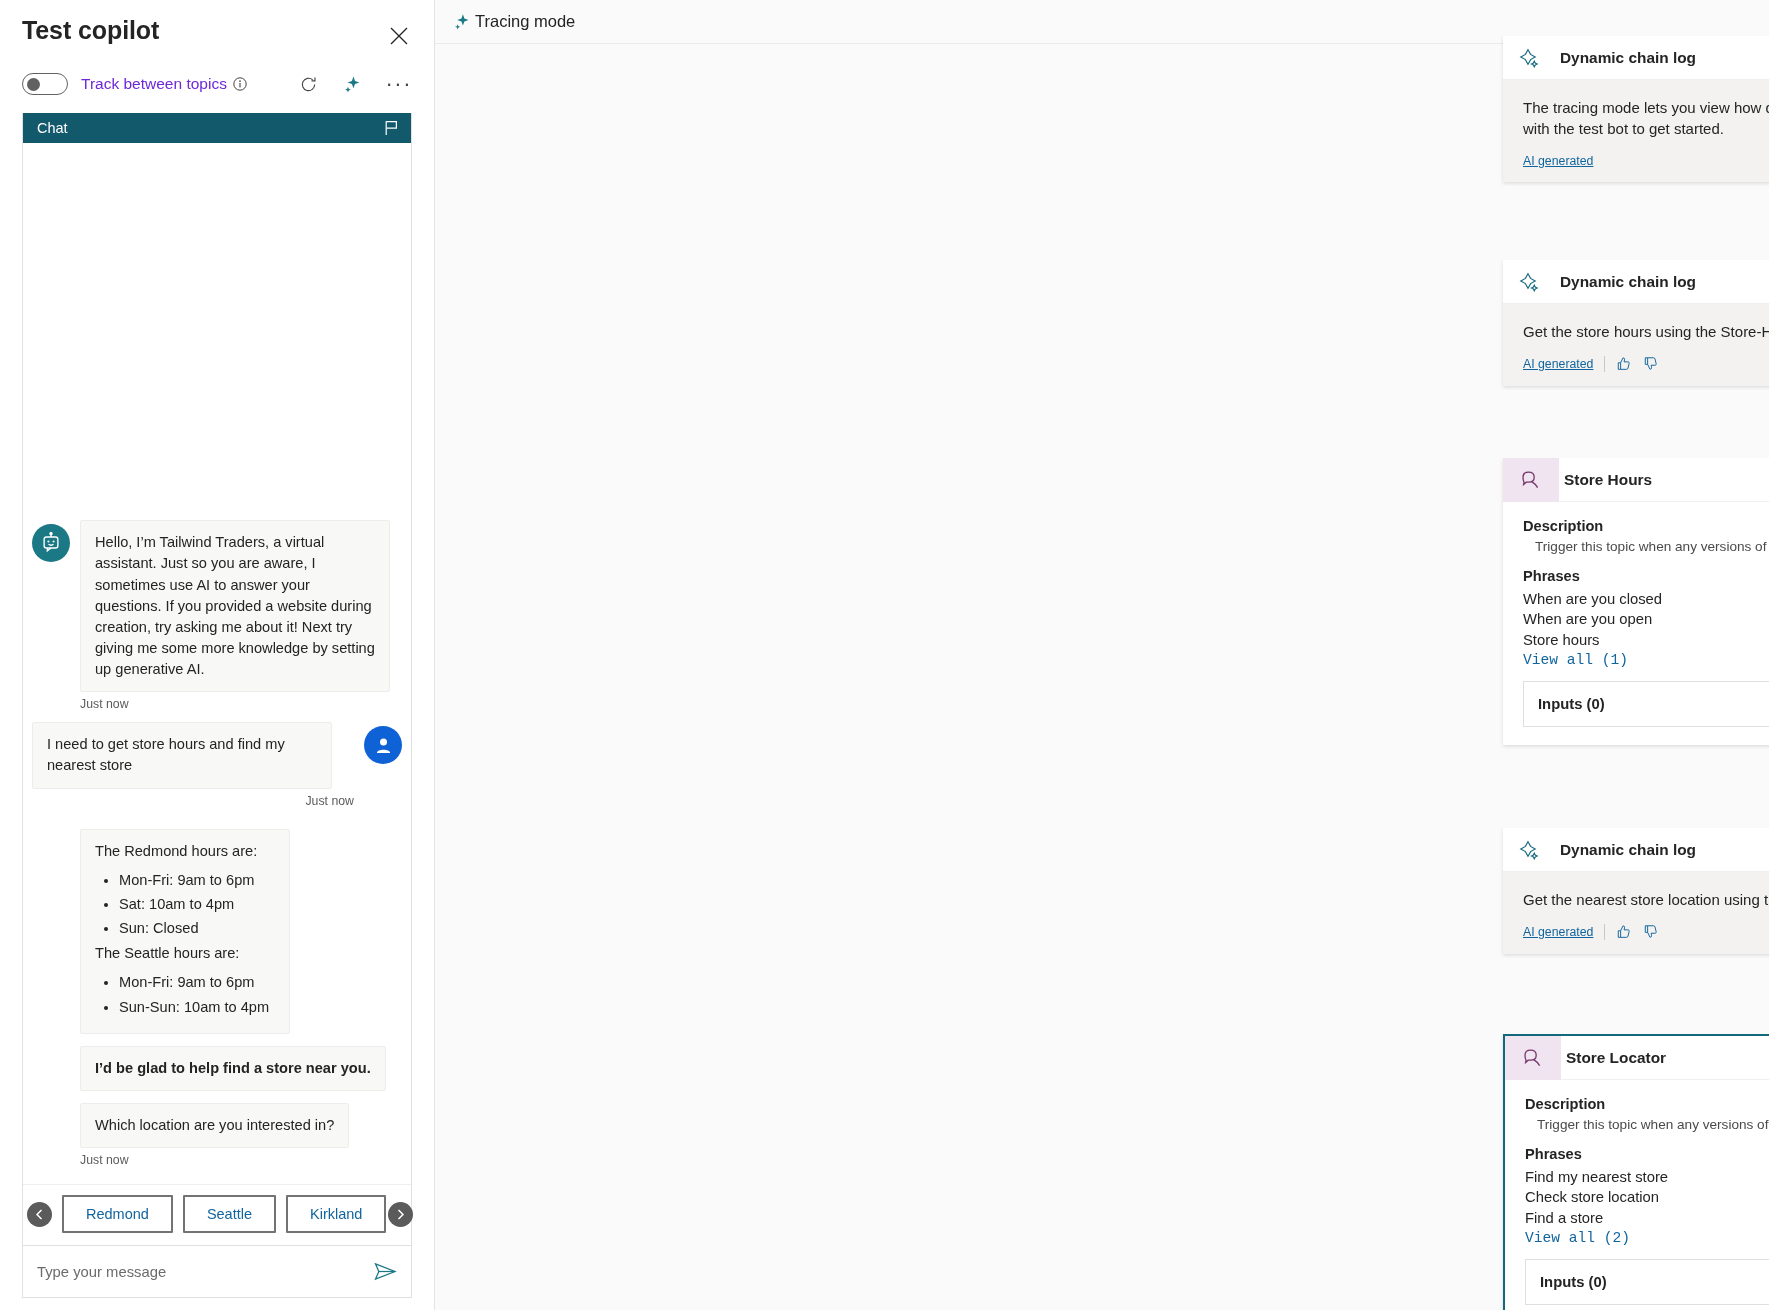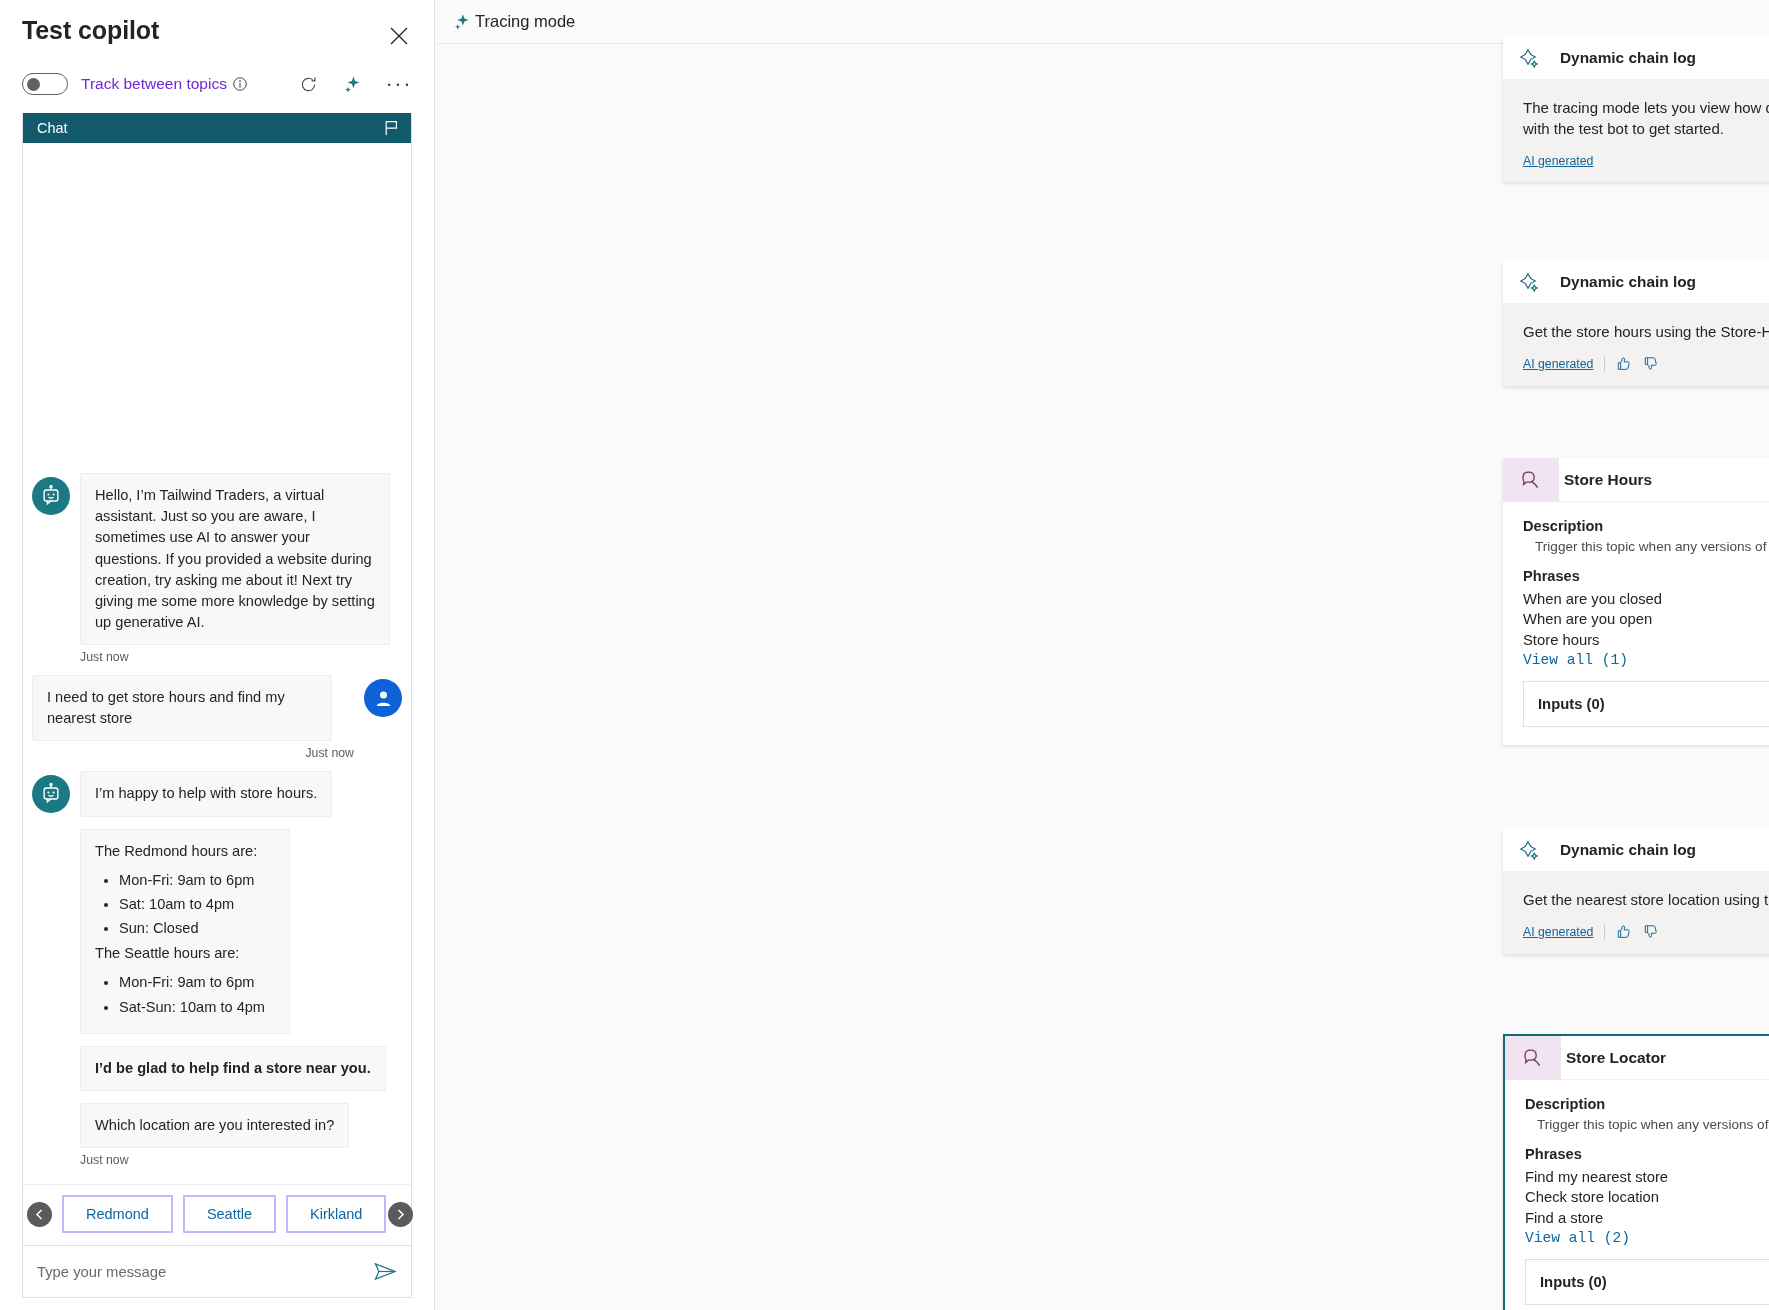--- a/index.html
+++ b/index.html
@@ -103,21 +103,21 @@
     position: relative; flex: 0 0 auto;
   }
   .nav-circ {
     width: 25px; height: 25px; border-radius: 50%; background: #5b5b5b;
     color: #fff; display: flex; align-items: center; justify-content: center;
     font-size: 12px; flex: 0 0 25px; cursor: pointer; z-index: 3;
   }
   .nav-circ.right { position: absolute; right: -2px; }
   .chips { display: flex; gap: 10px; overflow: hidden; }
   .chip {
-    border: 2px solid #c4b5fd; background: #fff; color: #11659e;
+    border: 2px solid #737373; background: #fff; color: #11659e;
     font-size: 14.5px; padding: 9px 22px; white-space: nowrap; cursor: pointer;
     border-radius: 1px;
   }
   .composer {
     border-top: 1px solid #e0e0e0; height: 52px; display: flex; align-items: center;
     padding: 0 14px; flex: 0 0 52px;
   }
   .composer input {
     border: none; outline: none; flex: 1; font-size: 14.8px;
     font-family: "Liberation Sans", sans-serif; color: #242424; background: transparent;
@@ -259,49 +259,33 @@
             <div class="avatar user">
               <svg width="21" height="21" viewBox="0 0 24 24" fill="#ffffff">
                 <circle cx="12" cy="8" r="4"></circle>
                   <path d="M4.5 20.5 C4.5 15.8 19.5 15.8 19.5 20.5 Z"></path>
               </svg>
             </div>
           </div>
           <div class="ts right">Just now</div>
         </div>
 
-        <div class="msg-group">
-          <div class="row">
-            <div class="avatar">
-              <svg width="22" height="22" viewBox="0 0 24 24" fill="none" stroke="#ffffff" stroke-width="1.5">
-                <rect x="4.5" y="5.5" width="15" height="12" rx="2.5"></rect>
-                <path d="M12 2.2 L12 5.4"></path>
-                  <circle cx="12" cy="1.8" r="1.1" fill="#fff"></circle>
-                <circle cx="9.2" cy="10.3" r="1.15" fill="#fff" stroke="none"></circle>
-                <circle cx="14.8" cy="10.3" r="1.15" fill="#fff" stroke="none"></circle>
-                <path d="M9.3 13.4 Q12 15.4 14.7 13.4"></path>
-                <path d="M8 17.5 L8 20.5 L12 17.5"></path>
-              </svg>
-            </div>
-            <div class="bubble sm">I’m happy to help with store hours.</div>
-          </div>
-        </div>
 
         <div class="msg-group indent" style="margin-top:10px;">
           <div class="bubble list" style="margin-left:0;max-width:210px;">
             <div>The Redmond hours are:</div>
             <ul>
               <li>Mon-Fri: 9am to 6pm</li>
               <li>Sat: 10am to 4pm</li>
               <li>Sun: Closed</li>
             </ul>
             <div>The Seattle hours are:</div>
             <ul>
               <li>Mon-Fri: 9am to 6pm</li>
-              <li>Sat-Sun: 10am to 4pm</li>
+              <li>Sun-Sun: 10am to 4pm</li>
             </ul>
           </div>
         </div>
 
         <div class="msg-group indent" style="margin-top:10px;">
           <div class="bubble sm" style="margin-left:0;font-weight:bold;">I’d be glad to help find a store near you.</div>
         </div>
         <div class="msg-group indent" style="margin-top:10px;">
           <div class="bubble sm" style="margin-left:0;">Which location are you interested in?</div>
           <div class="ts" style="margin-left:0;">Just now</div>

